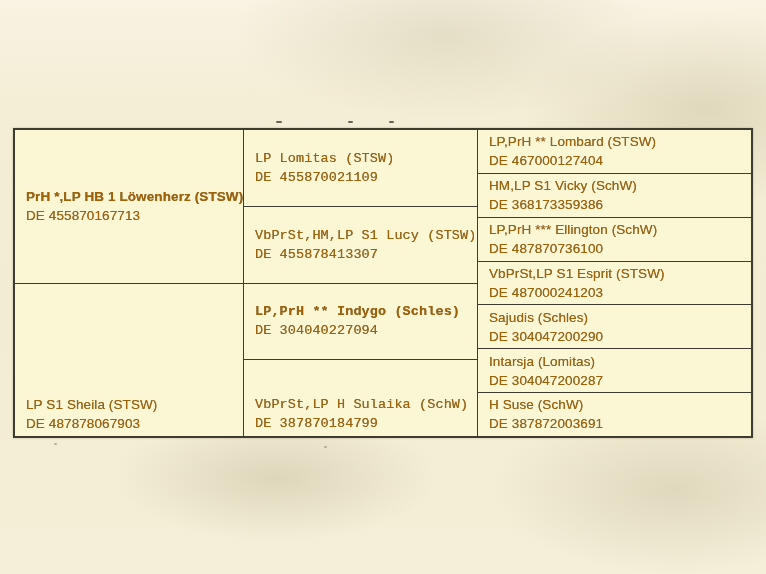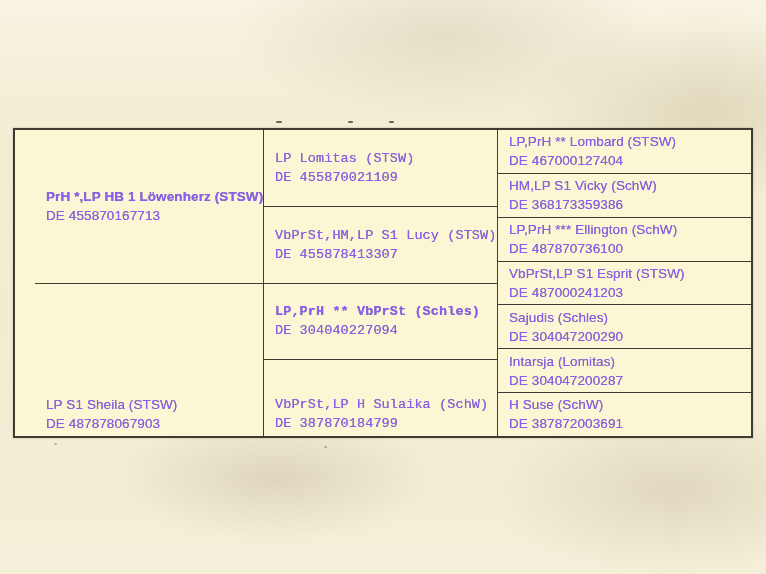--- a/index.html
+++ b/index.html
@@ -28,31 +28,31 @@
   .speck.s1 { left: 54px;  top: 443px; }
   .speck.s2 { left: 324px; top: 446px; }
 
   .pedigree {
     position: absolute; left: 13px; top: 128px; width: 740px; height: 310px;
     box-sizing: border-box; border: 2px solid #3e3b30;
     background: #fbf7d5; display: flex;
     box-shadow: 0 0 2px rgba(90,85,60,0.35);
   }
   .col { display: flex; flex-direction: column; box-sizing: border-box; }
-  .col-1 { width: 229px; border-right: 1.5px solid #3e3b30; margin-left: 20px; }
+  .col-1 { width: 229px; border-right: 1.5px solid #3e3b30; }
   .col-2 { width: 234px; border-right: 1.5px solid #3e3b30; font-family: Liberation Mono, monospace; }
   .col-3 { flex: 1; }
   .cell {
     flex: 1; box-sizing: border-box; display: flex; flex-direction: column;
     justify-content: center; padding: 3px 8px 3px 11px;
     border-bottom: 1.5px solid #3e3b30; overflow: hidden;
   }
   .cell:last-child { border-bottom: none; justify-content: flex-end; }
   .line {
-    font-size: 13.5px; line-height: 19px; color: #8b5cf6;
+    font-size: 13.5px; line-height: 19px; color: #a16207;
     white-space: nowrap; letter-spacing: 0.1px;
     text-shadow: 0 0 0.6px rgba(32,31,25,0.55);
   }
   .b { font-weight: bold; }
 </style>
 </head>
 <body>
 
 <div class="stage">
 
@@ -78,21 +78,21 @@
     <div class="col col-2">
       <div class="cell">
         <div class="line">LP Lomitas (STSW)</div>
         <div class="line">DE 455870021109</div>
       </div>
       <div class="cell">
         <div class="line">VbPrSt,HM,LP S1 Lucy (STSW)</div>
         <div class="line">DE 455878413307</div>
       </div>
       <div class="cell">
-        <div class="line b">LP,PrH ** VbPrSt (Schles)</div>
+        <div class="line b">LP,PrH ** Indygo (Schles)</div>
         <div class="line">DE 304040227094</div>
       </div>
       <div class="cell">
         <div class="line">VbPrSt,LP H Sulaika (SchW)</div>
         <div class="line">DE 387870184799</div>
       </div>
     </div>
 
     <div class="col col-3">
       <div class="cell">

